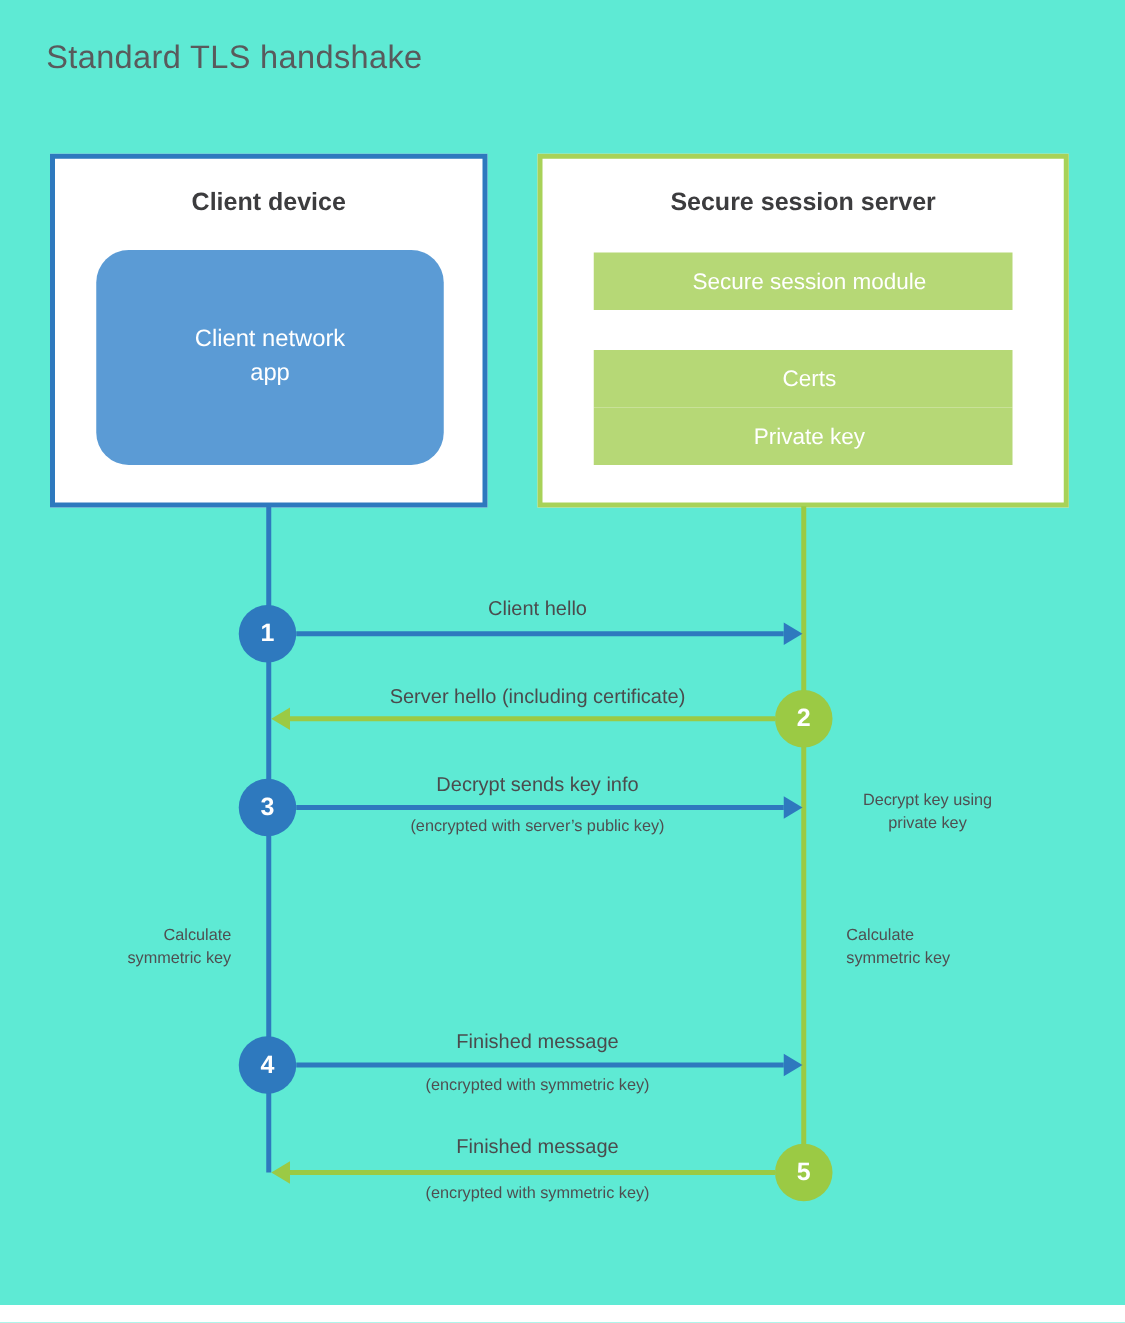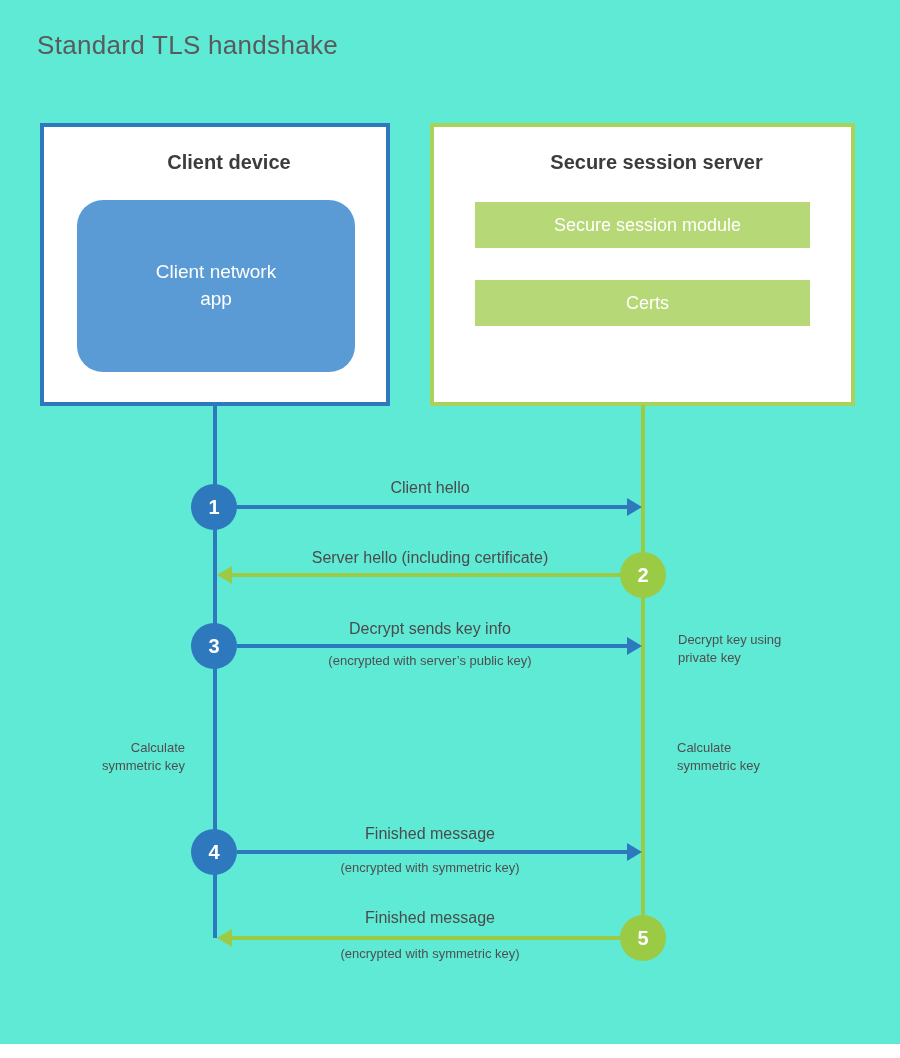--- a/index.html
+++ b/index.html
@@ -25,21 +25,21 @@
   
   .actor-box {
     top: 123px; height: 283px;
     background: #ffffff;
   }
   .client-box { left: 40px; width: 350px; border: 4px solid #2e79be; }
   .server-box { left: 430px; width: 425px; border: 4px solid #a8d258; }
   .actor-title {
     position: absolute; left: 0; top: 24px; width: 100%;
     text-align: center;
-    font-size: 20px; font-weight: 700; color: #3c3c3e; margin-left: 14px;
+    font-size: 20px; font-weight: 700; color: #3c3c3e;
   }
 
   .client-module {
     left: 77px; top: 200px; width: 278px; height: 172px;
     background: #5b9bd5;
     display: flex; align-items: center; justify-content: center;
     text-align: center;
     color: #ffffff; font-size: 19px; line-height: 1.4; border-radius: 26px;
   }
   .server-bar {
@@ -101,21 +101,21 @@
   .t1 { top: 479px; }
   .t2 { top: 549px; }
   .t3 { top: 620px; } .t3s { top: 653px; }
   .t4 { top: 825px; } .t4s { top: 860px; }
   .t5 { top: 909px; } .t5s { top: 946px; }
 
   
   .side-note {
     font-size: 13px; color: #4f4f51; line-height: 1.35;
   }
-  .note-decrypt { left: 678px; top: 631px; width: 128px; text-align: left; }
+  .note-decrypt { left: 678px; top: 631px; width: 128px; text-align: center; }
   .note-calc-left { left: 83px; top: 739px; width: 102px; text-align: right; }
   .note-calc-right { left: 677px; top: 739px; width: 102px; text-align: left; }
 </style>
 </head>
 <body>
 
 <div class="canvas">
 
   <div class="abs diagram-title">Standard TLS handshake</div>
 
@@ -127,20 +127,23 @@
   </div>
 
   <div class="abs actor-box server-box">
     <div class="actor-title">Secure session server</div>
   </div>
   <div class="abs server-bar bar-1">
     <span>Secure session module</span>
   </div>
   <div class="abs server-bar bar-2">
     <span>Certs</span>
+  </div>
+  <div class="abs server-bar bar-3">
+    <span>Private key</span>
   </div>
 
   <div class="abs lifeline lifeline-client"></div>
   <div class="abs lifeline lifeline-server"></div>
 
   <div class="abs msg-label t1">Client hello</div>
   <div class="abs arrow-line arrow-blue line-r y1"></div>
   <div class="abs head head-right h1"></div>
   <div class="abs step-circle step-blue c1">1</div>
 

